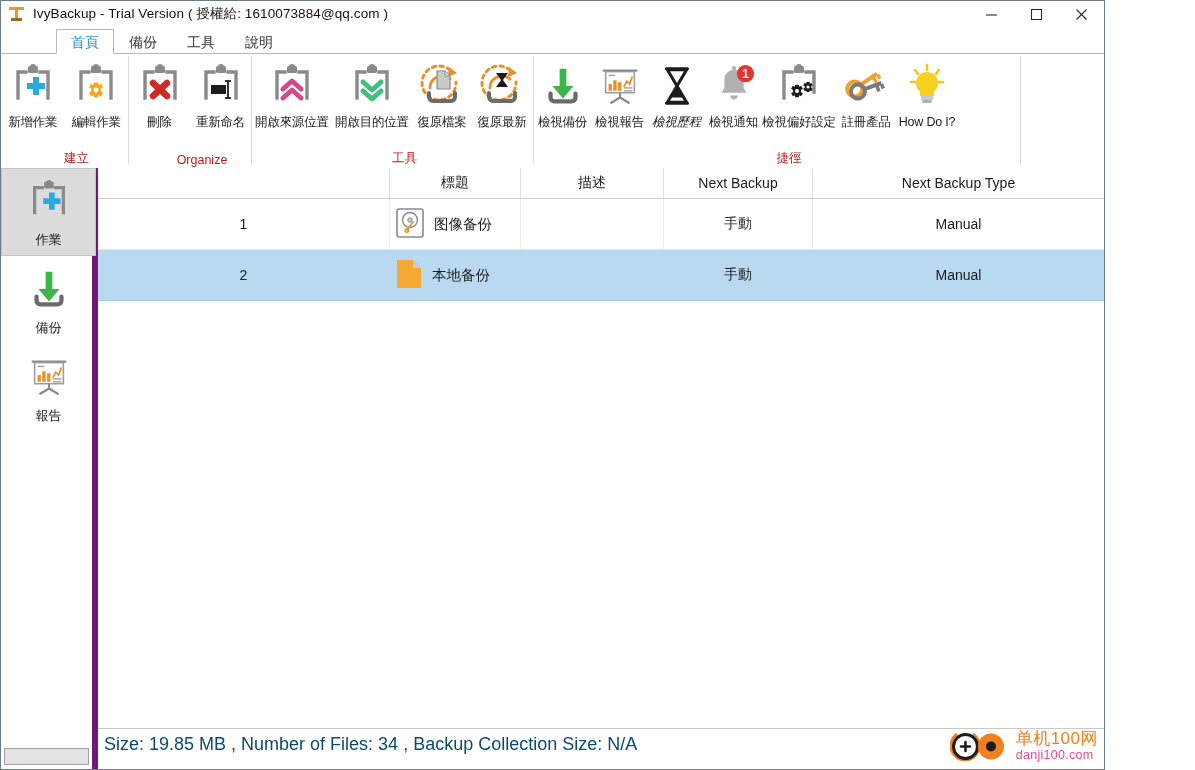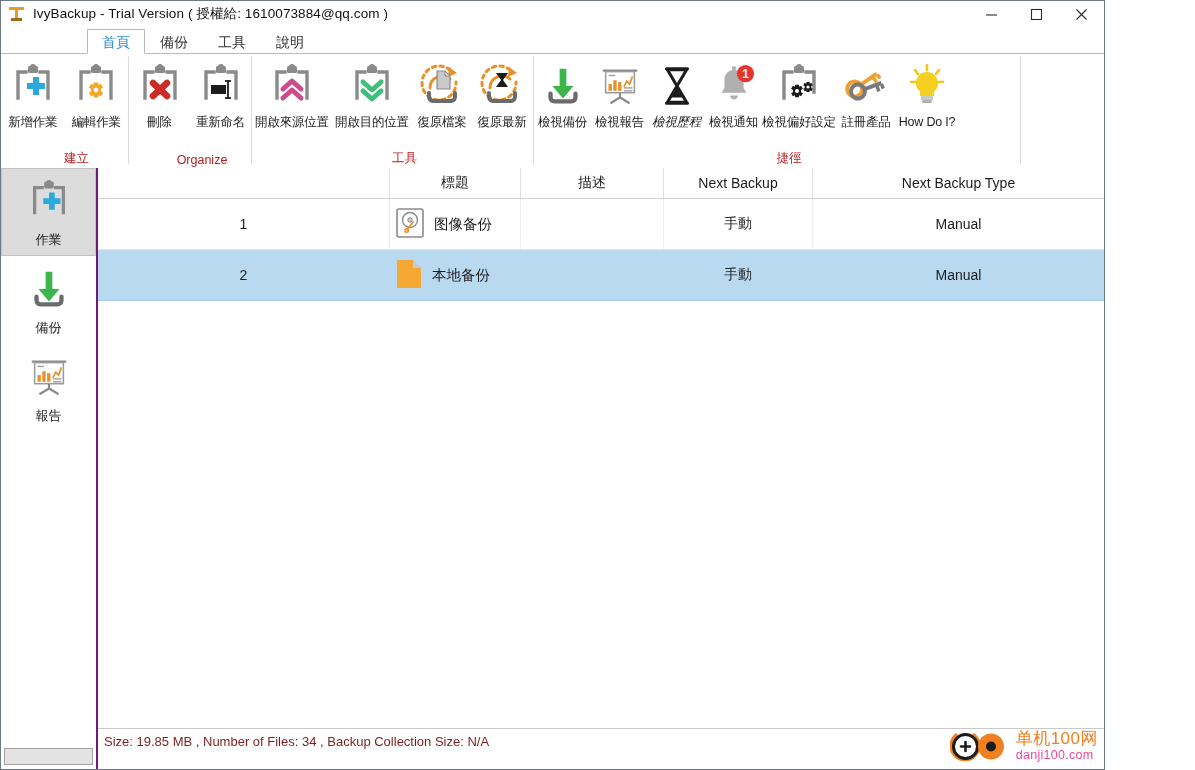--- a/index.html
+++ b/index.html
@@ -30,21 +30,21 @@
   .win-controls{position:absolute;right:0;top:0;height:26px;display:flex;}
   .win-btn{
     width:45px;height:26px;display:flex;align-items:center;justify-content:center;
     font-size:13px;color:#333;background:transparent;border:none;
   }
   .win-btn svg{display:block;}
 
   
   .tabstrip{
     position:relative;height:26px;background:#ffffff;
-    display:flex;align-items:flex-end;padding-left:86px;box-sizing:border-box;
+    display:flex;align-items:flex-end;padding-left:55px;box-sizing:border-box;
   }
   .tab{
     height:25px;line-height:25px;padding:0 14px;font-size:14px;color:#333;
     box-sizing:border-box;border:1px solid transparent;border-bottom:none;
     white-space:nowrap;position:relative;top:1px;
   }
   .tab.active{
     color:#2a8ed6;background:#fff;border-color:#b9b9b9;
     border-bottom:1px solid #fff;z-index:3;
   }
@@ -71,21 +71,21 @@
   .group-caption{
     position:absolute;bottom:2px;left:0;right:0;text-align:center;
     font-size:12.5px;color:#b91c1c;padding-left:24px;
   }
 
   
   .body{position:absolute;left:0;top:167px;right:0;bottom:0;display:flex;}
 
   
   .sidebar{
-    width:97px;flex:none;background:#ffffff;border-right:2px solid #701a75;
+    width:97px;flex:none;background:#ffffff;border-right:6px solid #701a75;
     position:relative;box-sizing:border-box;font-family:Liberation Serif, serif;
   }
   .side-item{
     width:95px;height:88px;display:flex;flex-direction:column;align-items:center;
     justify-content:center;box-sizing:border-box;background:transparent;
   }
   .side-item.active{background:#dcdcdc;border:1px solid #c4c4c4;}
   .side-item .sglyph{height:52px;display:flex;align-items:center;justify-content:center;}
   .side-item .slabel{margin-top:4px;font-size:13px;color:#1c1c1c;}
   .side-scroll{
@@ -115,21 +115,21 @@
   td.c-desc,th.h-desc{width:142px;}
   td.c-next,th.h-next{width:148px;}
   .title-cell{display:flex;align-items:center;gap:10px;padding-left:6px;}
   .title-cell .tlabel{font-size:14.5px;white-space:nowrap;}
 
   
   .statusbar{
     position:absolute;left:97px;right:0;bottom:0;height:41px;
     background:#ffffff;border-top:1px solid #c9c9c9;box-sizing:border-box;
   }
-  .status-text{position:absolute;left:6px;top:5px;font-size:13px;color:#7f1d1d;white-space:nowrap;}
+  .status-text{position:absolute;left:6px;top:5px;font-size:18px;color:#0c4a6e;white-space:nowrap;}
 
   
   .watermark{
     position:absolute;right:6px;bottom:2px;height:42px;display:flex;align-items:center;gap:4px;
   }
   .wm-text{display:flex;flex-direction:column;line-height:1;}
   .wm-cn{font-size:17px;color:#f08020;letter-spacing:.5px;}
   .wm-en{font-size:12.5px;color:#ec4899;letter-spacing:.3px;margin-top:2px;}
 </style>
 </head>

